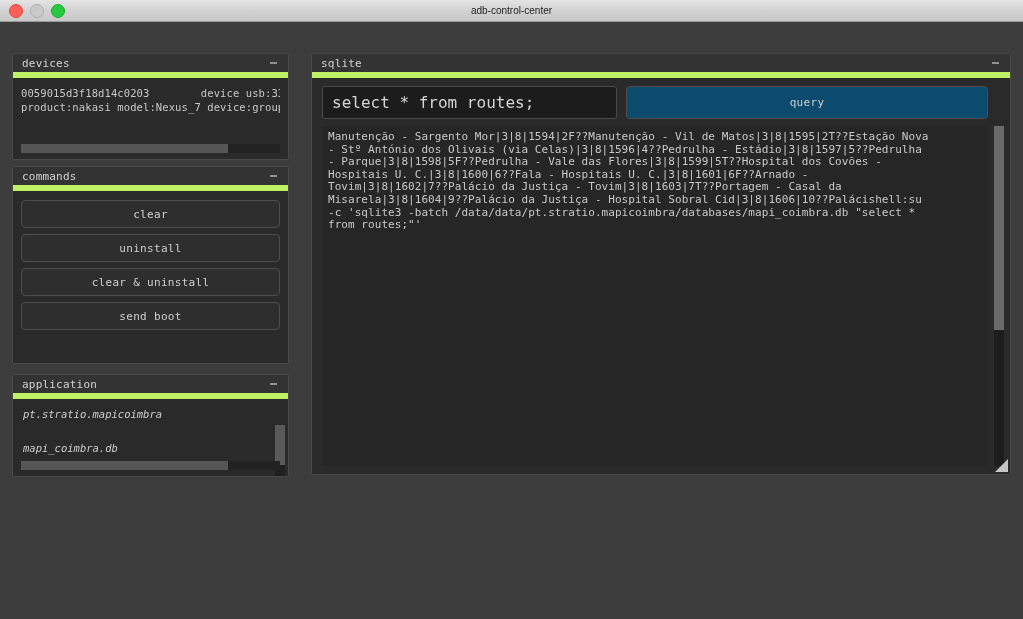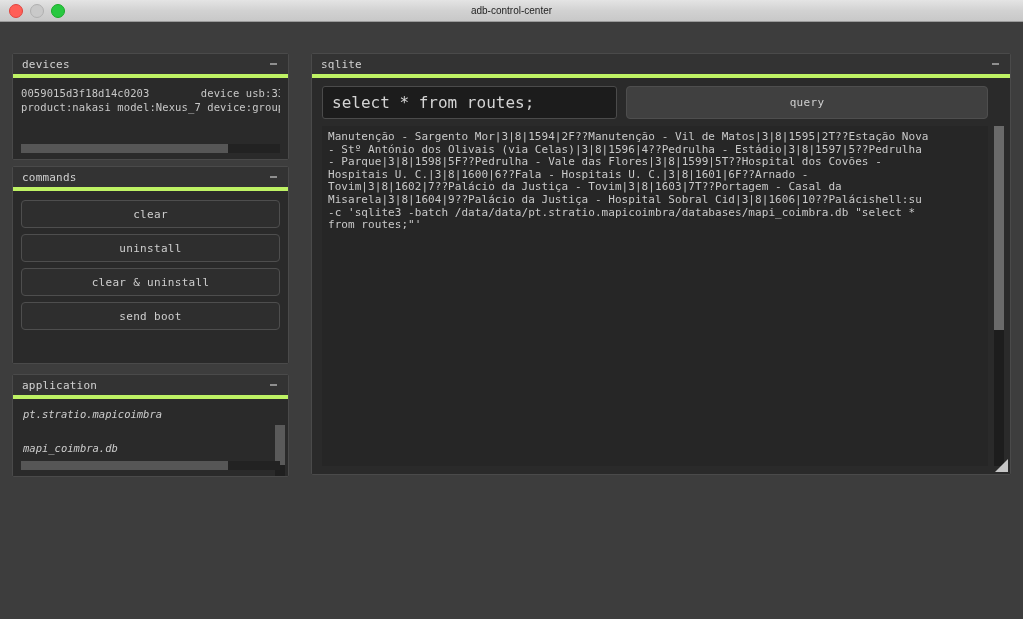--- a/index.html
+++ b/index.html
@@ -62,21 +62,21 @@
     position: absolute;
     background: #2a2a2a;
     border: 1px solid #4a4a4a;
     box-sizing: border-box;
     border-radius: 2px;
     overflow: hidden;
   }
   .panel-header {
     height: 24px;
     background: #333333;
-    border-bottom: 4px solid #bef264;
+    border-bottom: 6px solid #bef264;
     display: flex;
     align-items: center;
     padding: 0 9px;
     box-sizing: border-box;
   }
   .panel-title {
     font-size: 11px;
     color: #d2d2d2;
     letter-spacing: 0.2px;
     flex: 1;
@@ -201,21 +201,21 @@
     color: #d4d4d4;
     font-size: 16px;
     font-family: "DejaVu Sans Mono", "Liberation Mono", monospace;
     display: flex;
     align-items: center;
     padding: 8px 9px;
     box-sizing: border-box;
   }
   .sql-query-btn {
     flex: 1;
-    background: #404040;
+    background: #0c4a6e;
     border: 1px solid #4e4e4e;
     border-radius: 4px;
     color: #cfcfcf;
     font-size: 11px;
     font-family: "DejaVu Sans Mono", "Liberation Mono", monospace;
     display: flex;
     align-items: center;
     justify-content: center;
     box-sizing: border-box;
     letter-spacing: 0.3px;

